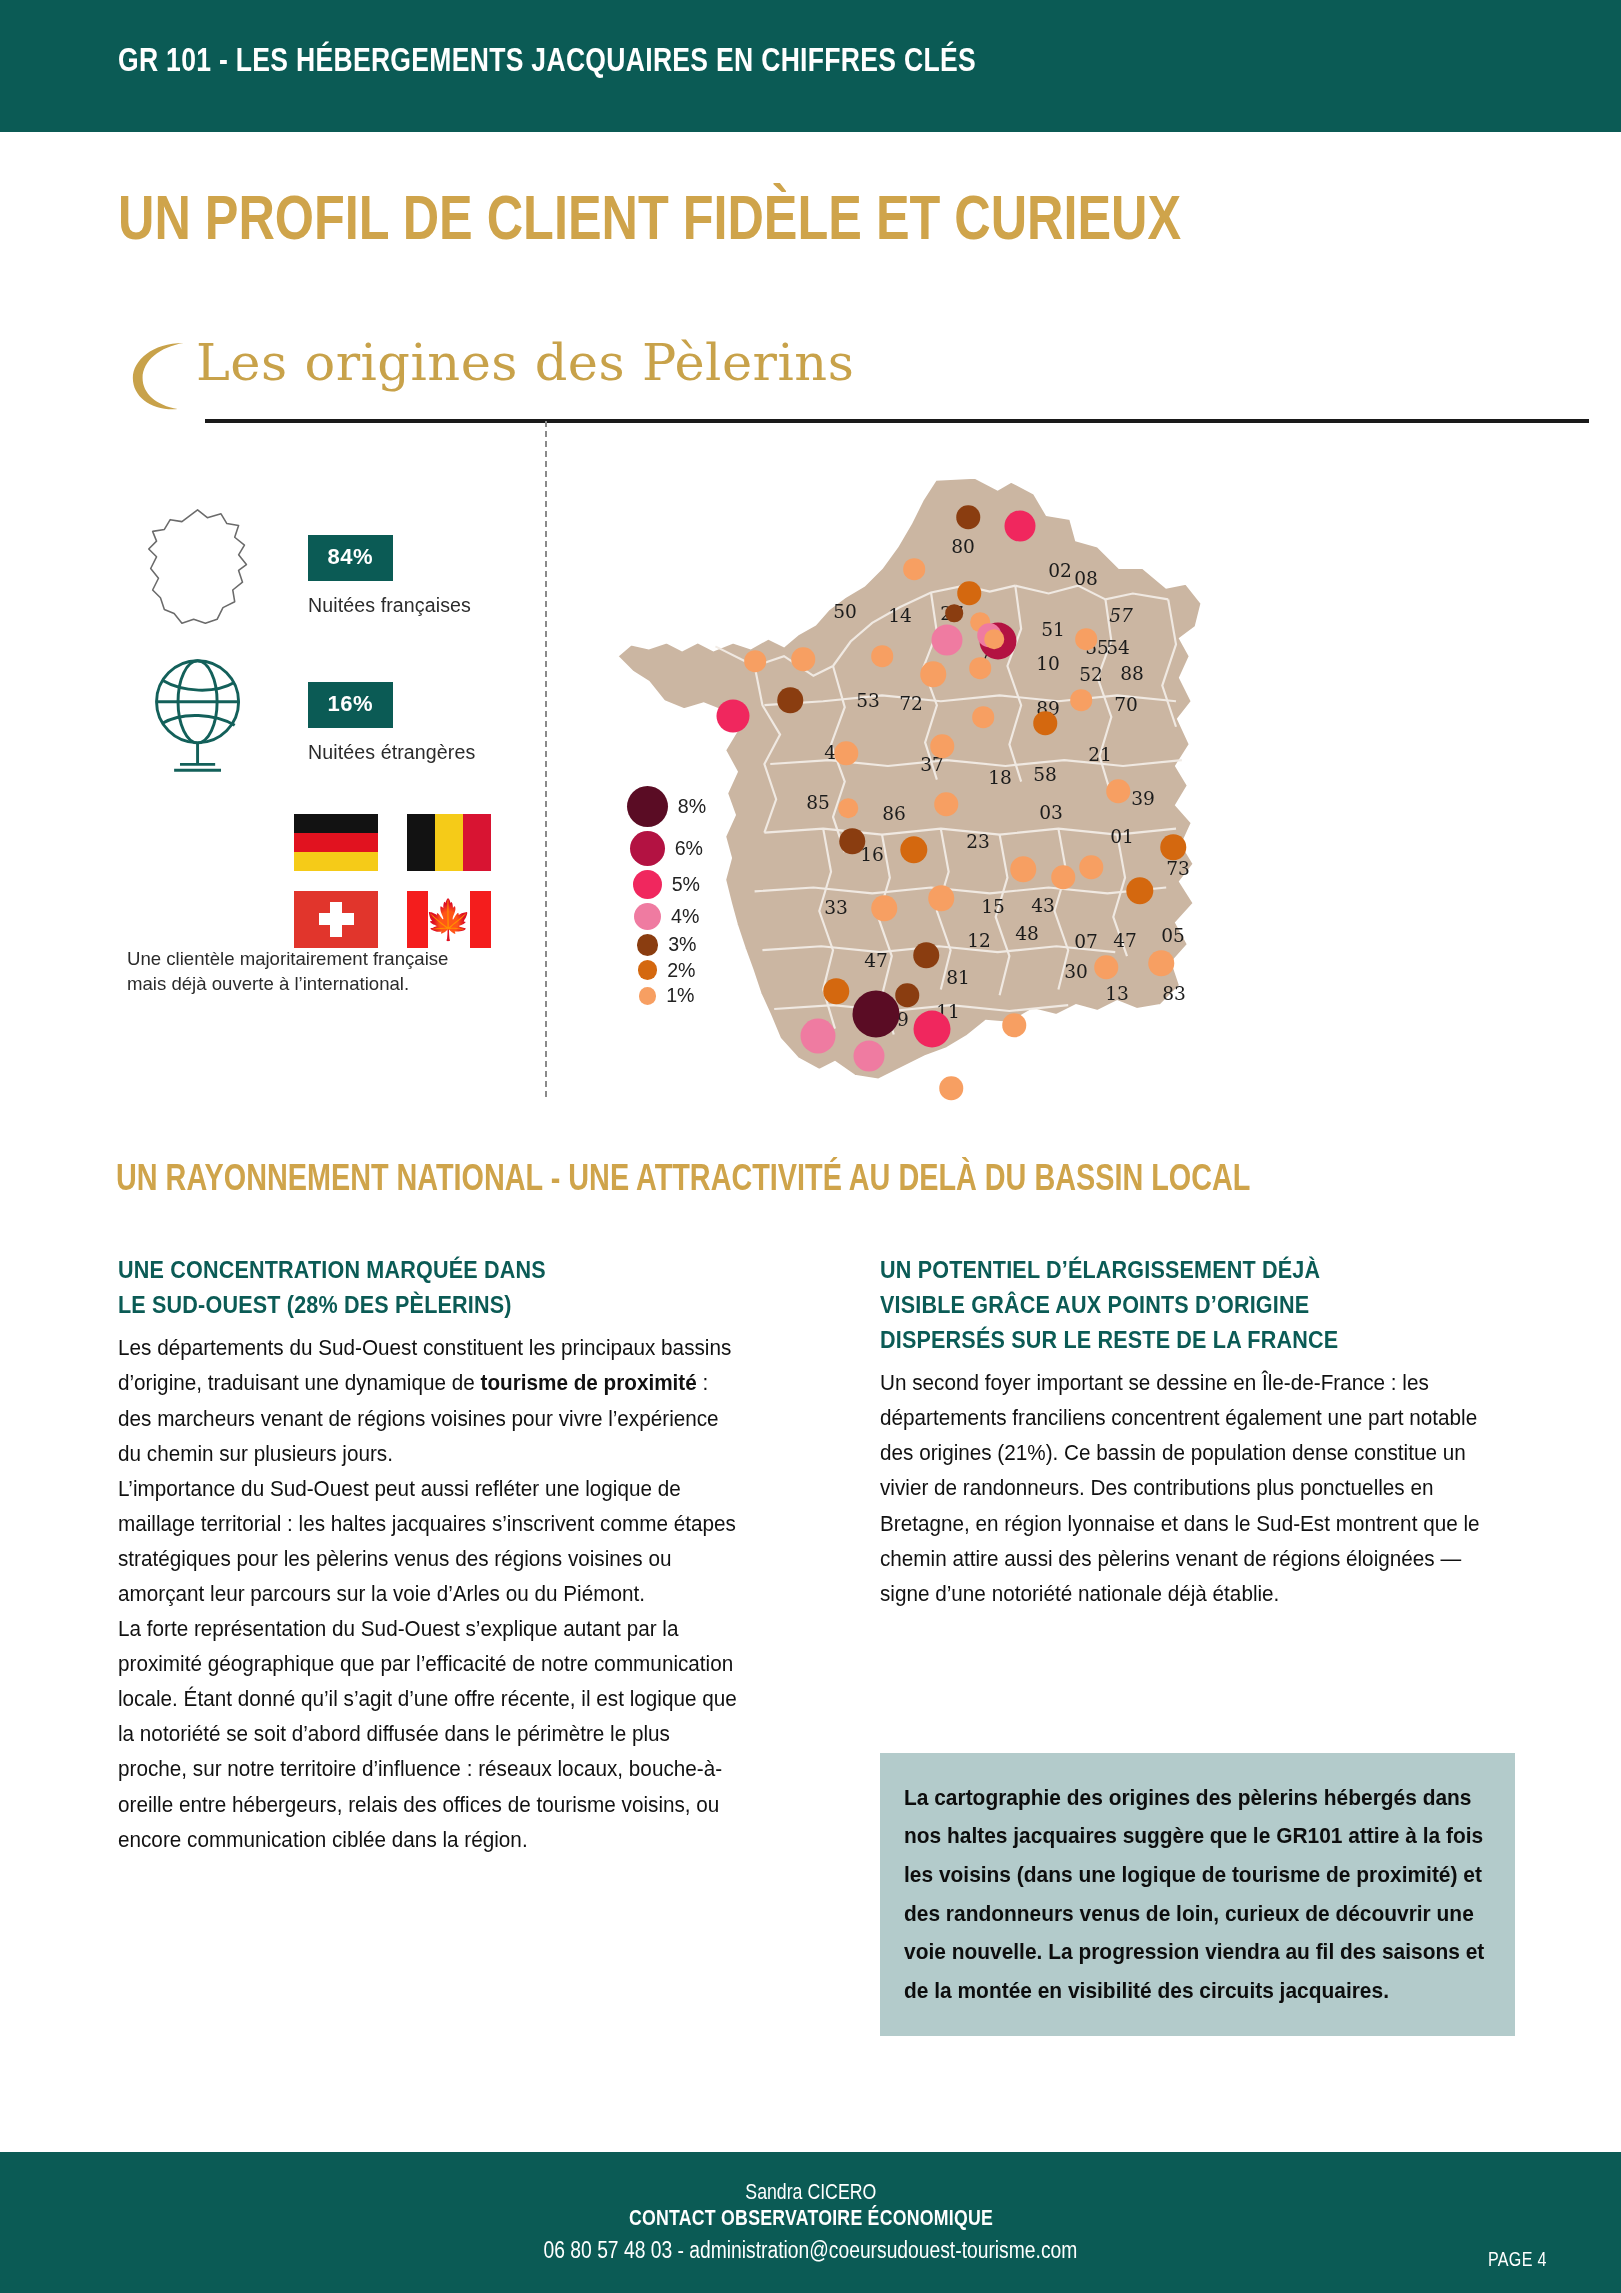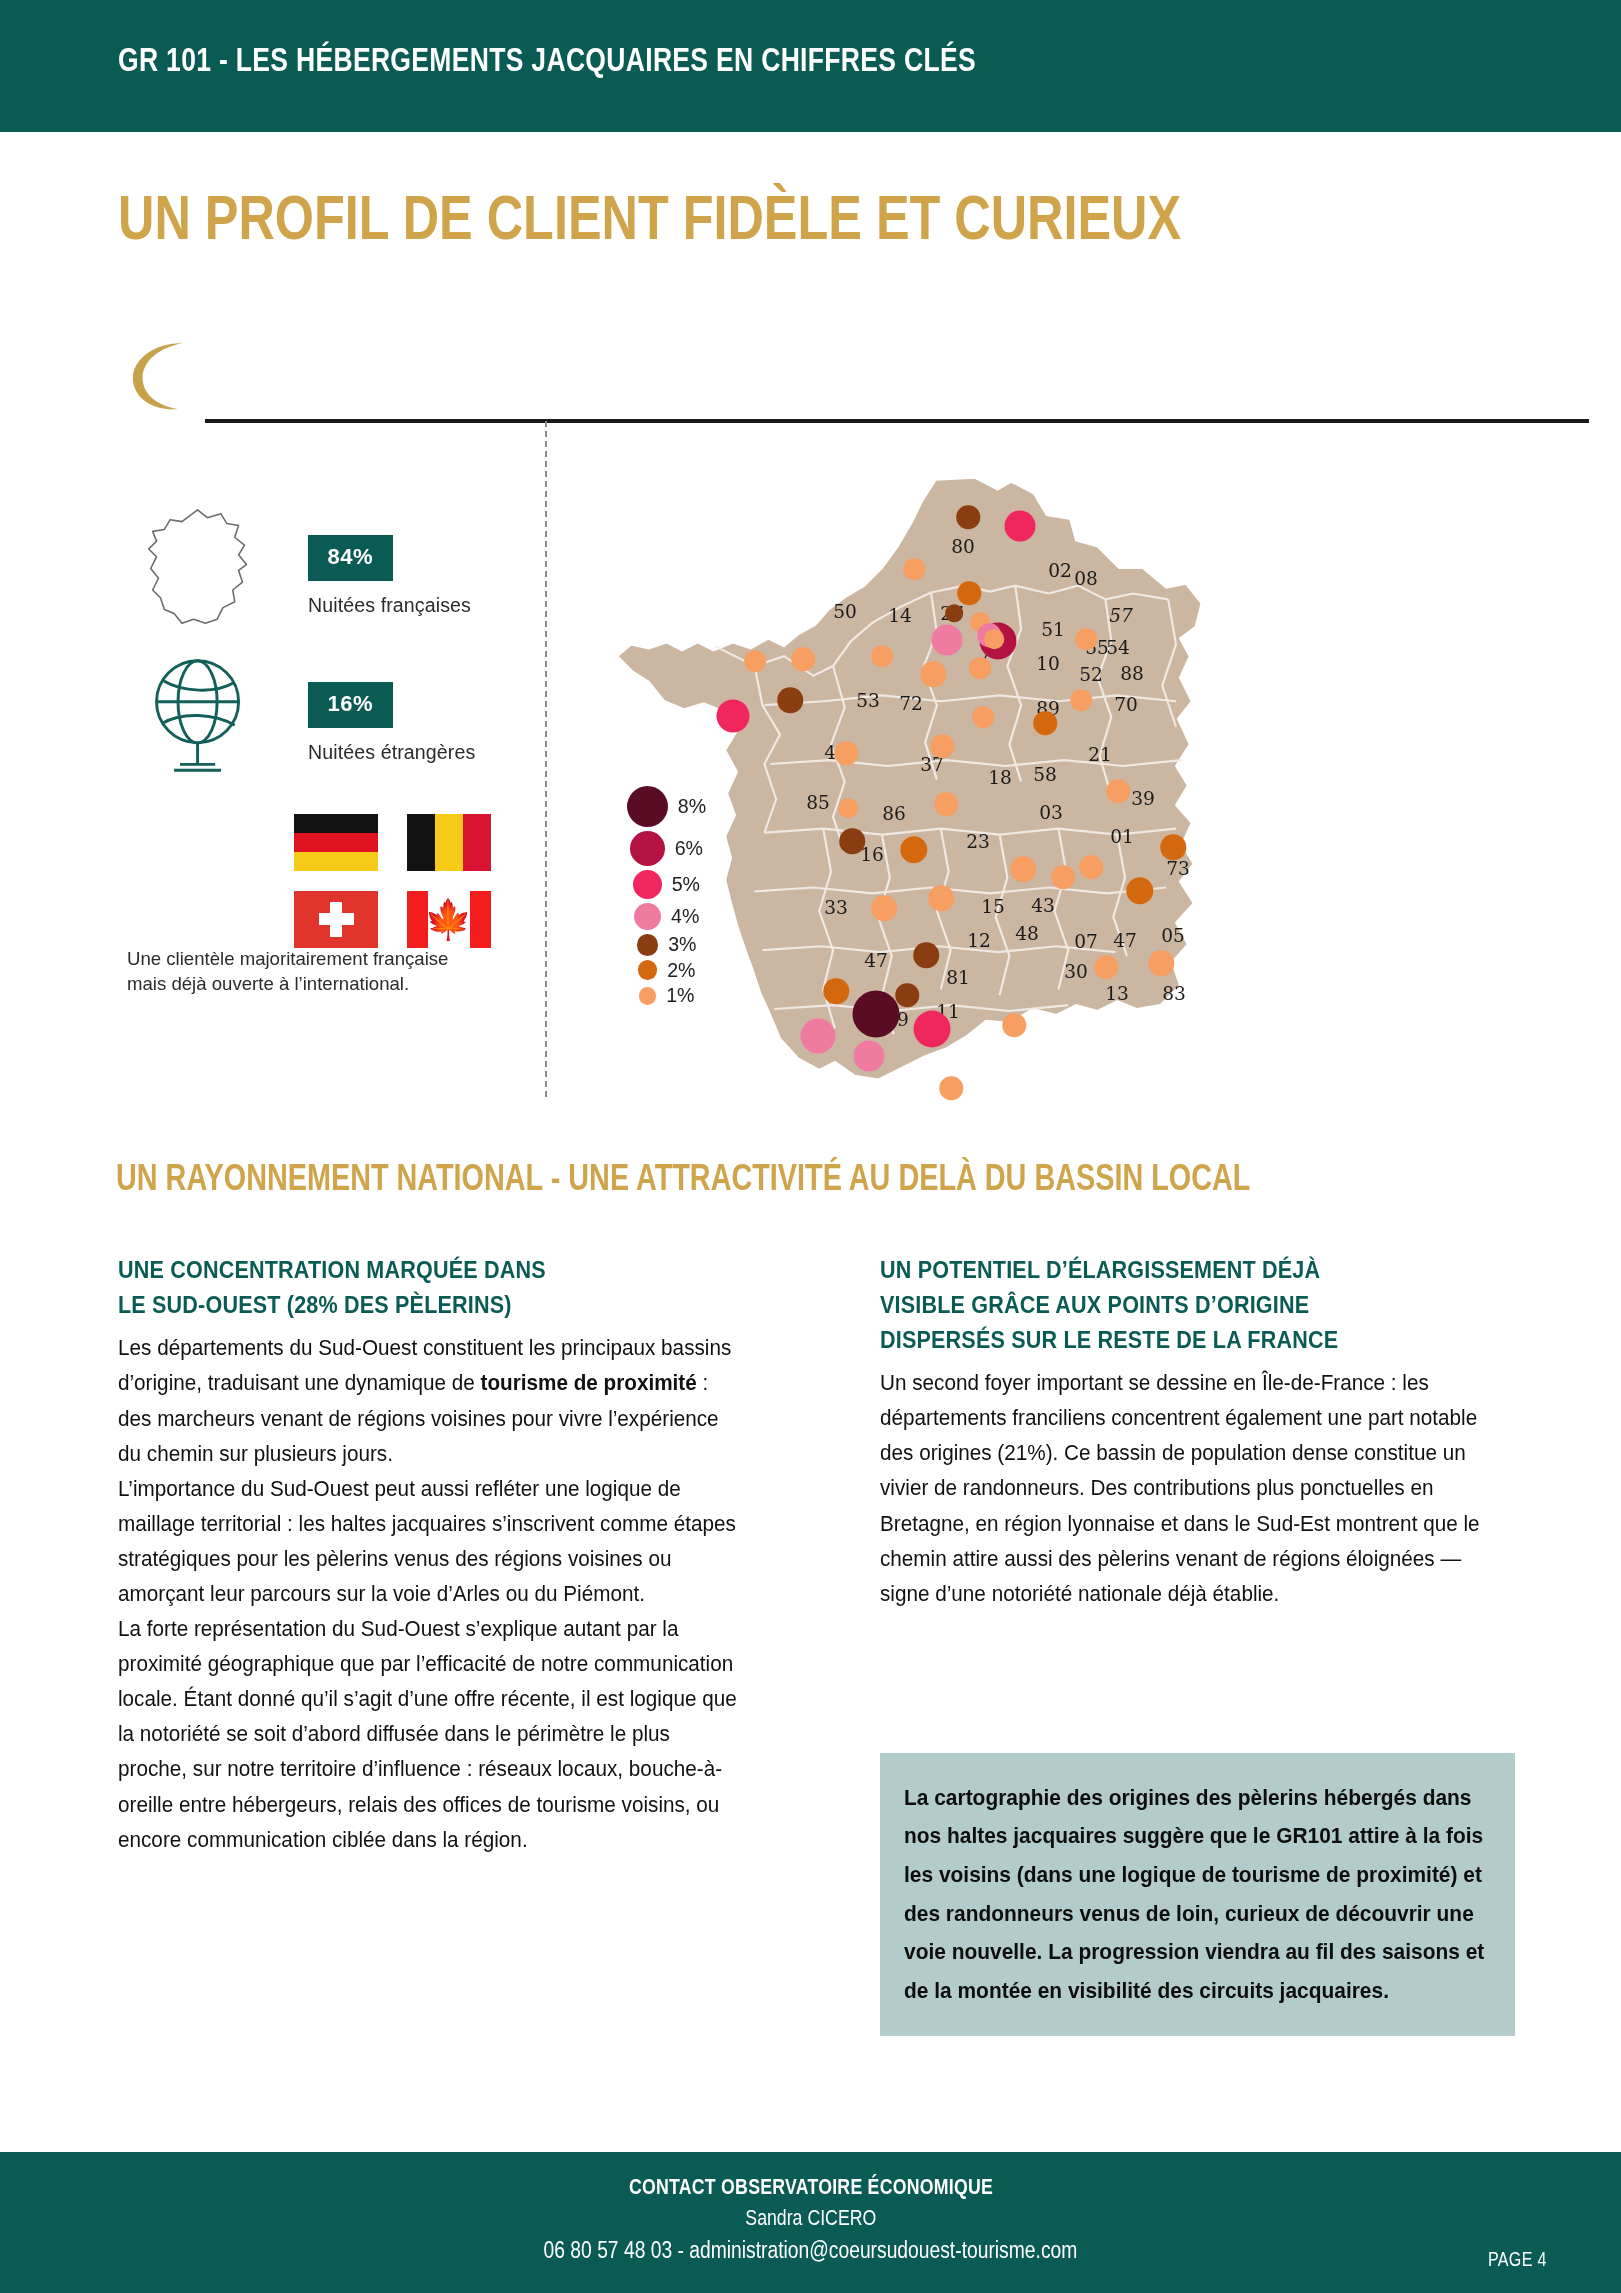--- a/index.html
+++ b/index.html
@@ -214,20 +214,21 @@
 <div class="header-band">
   <div class="header-title">GR 101 - LES HÉBERGEMENTS JACQUAIRES EN CHIFFRES CLÉS</div>
 </div>
 
 <div class="page-title">UN PROFIL DE CLIENT FIDÈLE ET CURIEUX</div>
 
 <div class="origins-wrap">
   <svg class="crescent" viewBox="0 0 76 80">
     <path d="M58 6 C26 6 6 24 6 42 C6 62 26 76 52 74 C30 70 16 58 16 42 C16 24 34 10 58 6 Z" fill="#c8a24a"></path>
   </svg>
+  <div class="origins-label">Les origines des Pèlerins</div>
   <div class="origins-rule"></div>
 </div>
 
 <div class="dashed-divider"></div>
 
 <div class="info-col">
 
   <div class="stat-row">
     <svg class="stat-icon" viewBox="0 0 130 140">
       <path d="M62 10 L72 18 L86 14 L92 24 L104 26 L100 38 L110 46 L104 56 L112 66 L104 72 L108 84
@@ -477,19 +478,19 @@
     <p>Un second foyer important se dessine en Île-de-France : les départements franciliens concentrent également une part notable des origines (21%). Ce bassin de population dense constitue un vivier de randonneurs. Des contributions plus ponctuelles en Bretagne, en région lyonnaise et dans le Sud-Est montrent que le chemin attire aussi des pèlerins venant de régions éloignées — signe d’une notoriété nationale déjà établie.</p>
   </div>
 </div>
 
 <div class="callout">
   <div class="callout-text">La cartographie des origines des pèlerins hébergés dans nos haltes jacquaires suggère que le GR101 attire à la fois les voisins (dans une logique de tourisme de proximité) et des randonneurs venus de loin, curieux de découvrir une voie nouvelle. La progression viendra au fil des saisons et de la montée en visibilité des circuits jacquaires.</div>
 </div>
 
 <div class="footer-band">
   <div class="footer-center">
+    <div><span class="footer-l2">Sandra CICERO</span></div>
     <div><span class="footer-l1">CONTACT OBSERVATOIRE ÉCONOMIQUE</span></div>
-    <div><span class="footer-l2">Sandra CICERO</span></div>
     <div><span class="footer-l3">06 80 57 48 03 - administration@coeursudouest-tourisme.com</span></div>
   </div>
   <div class="page-num">PAGE 4</div>
 </div>
 
 
 </body></html>

